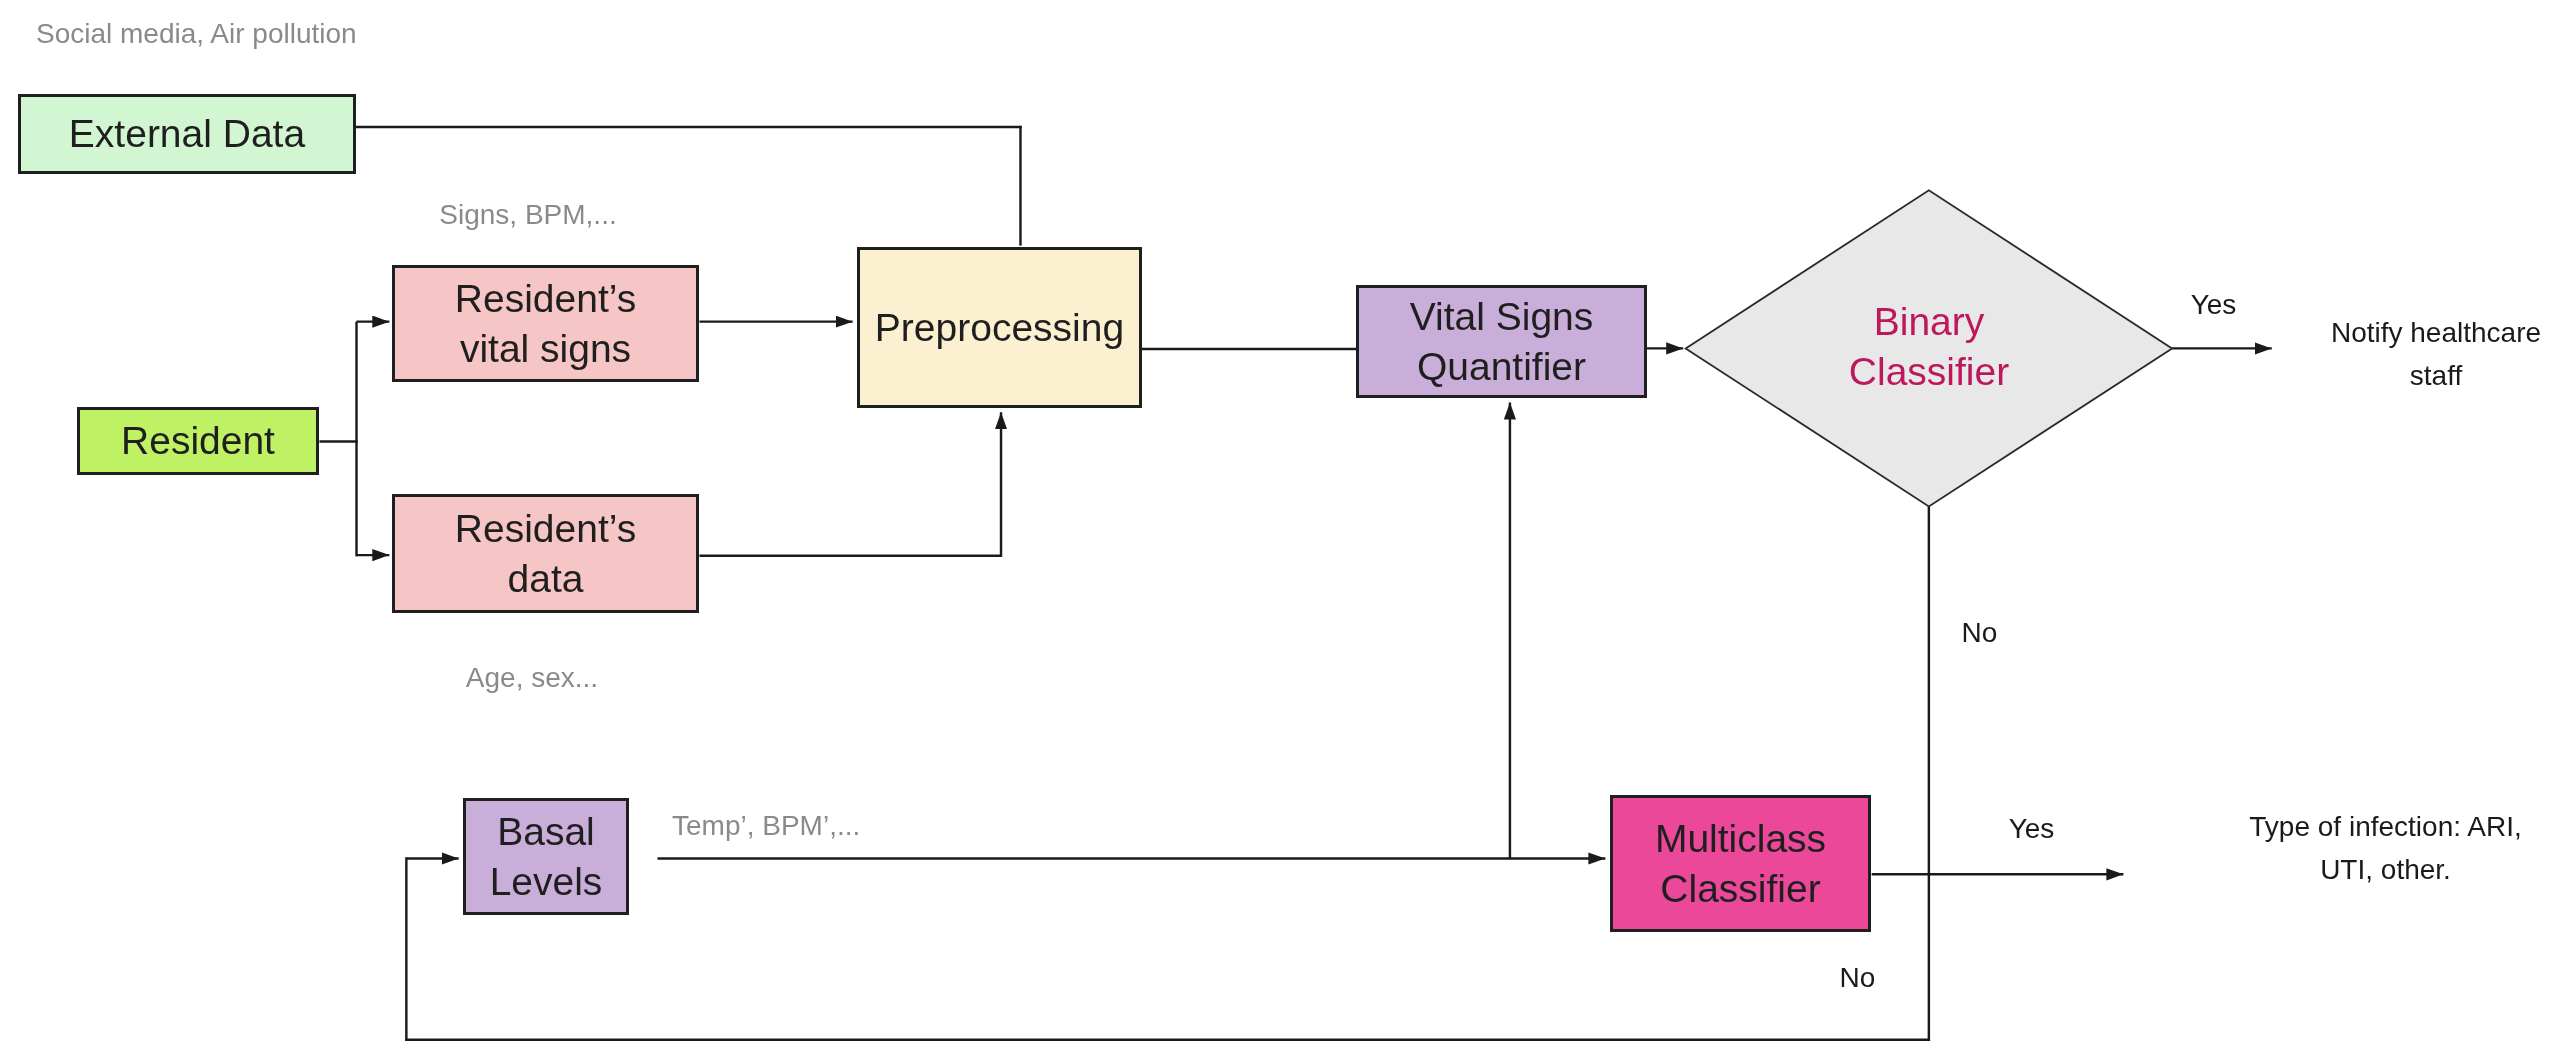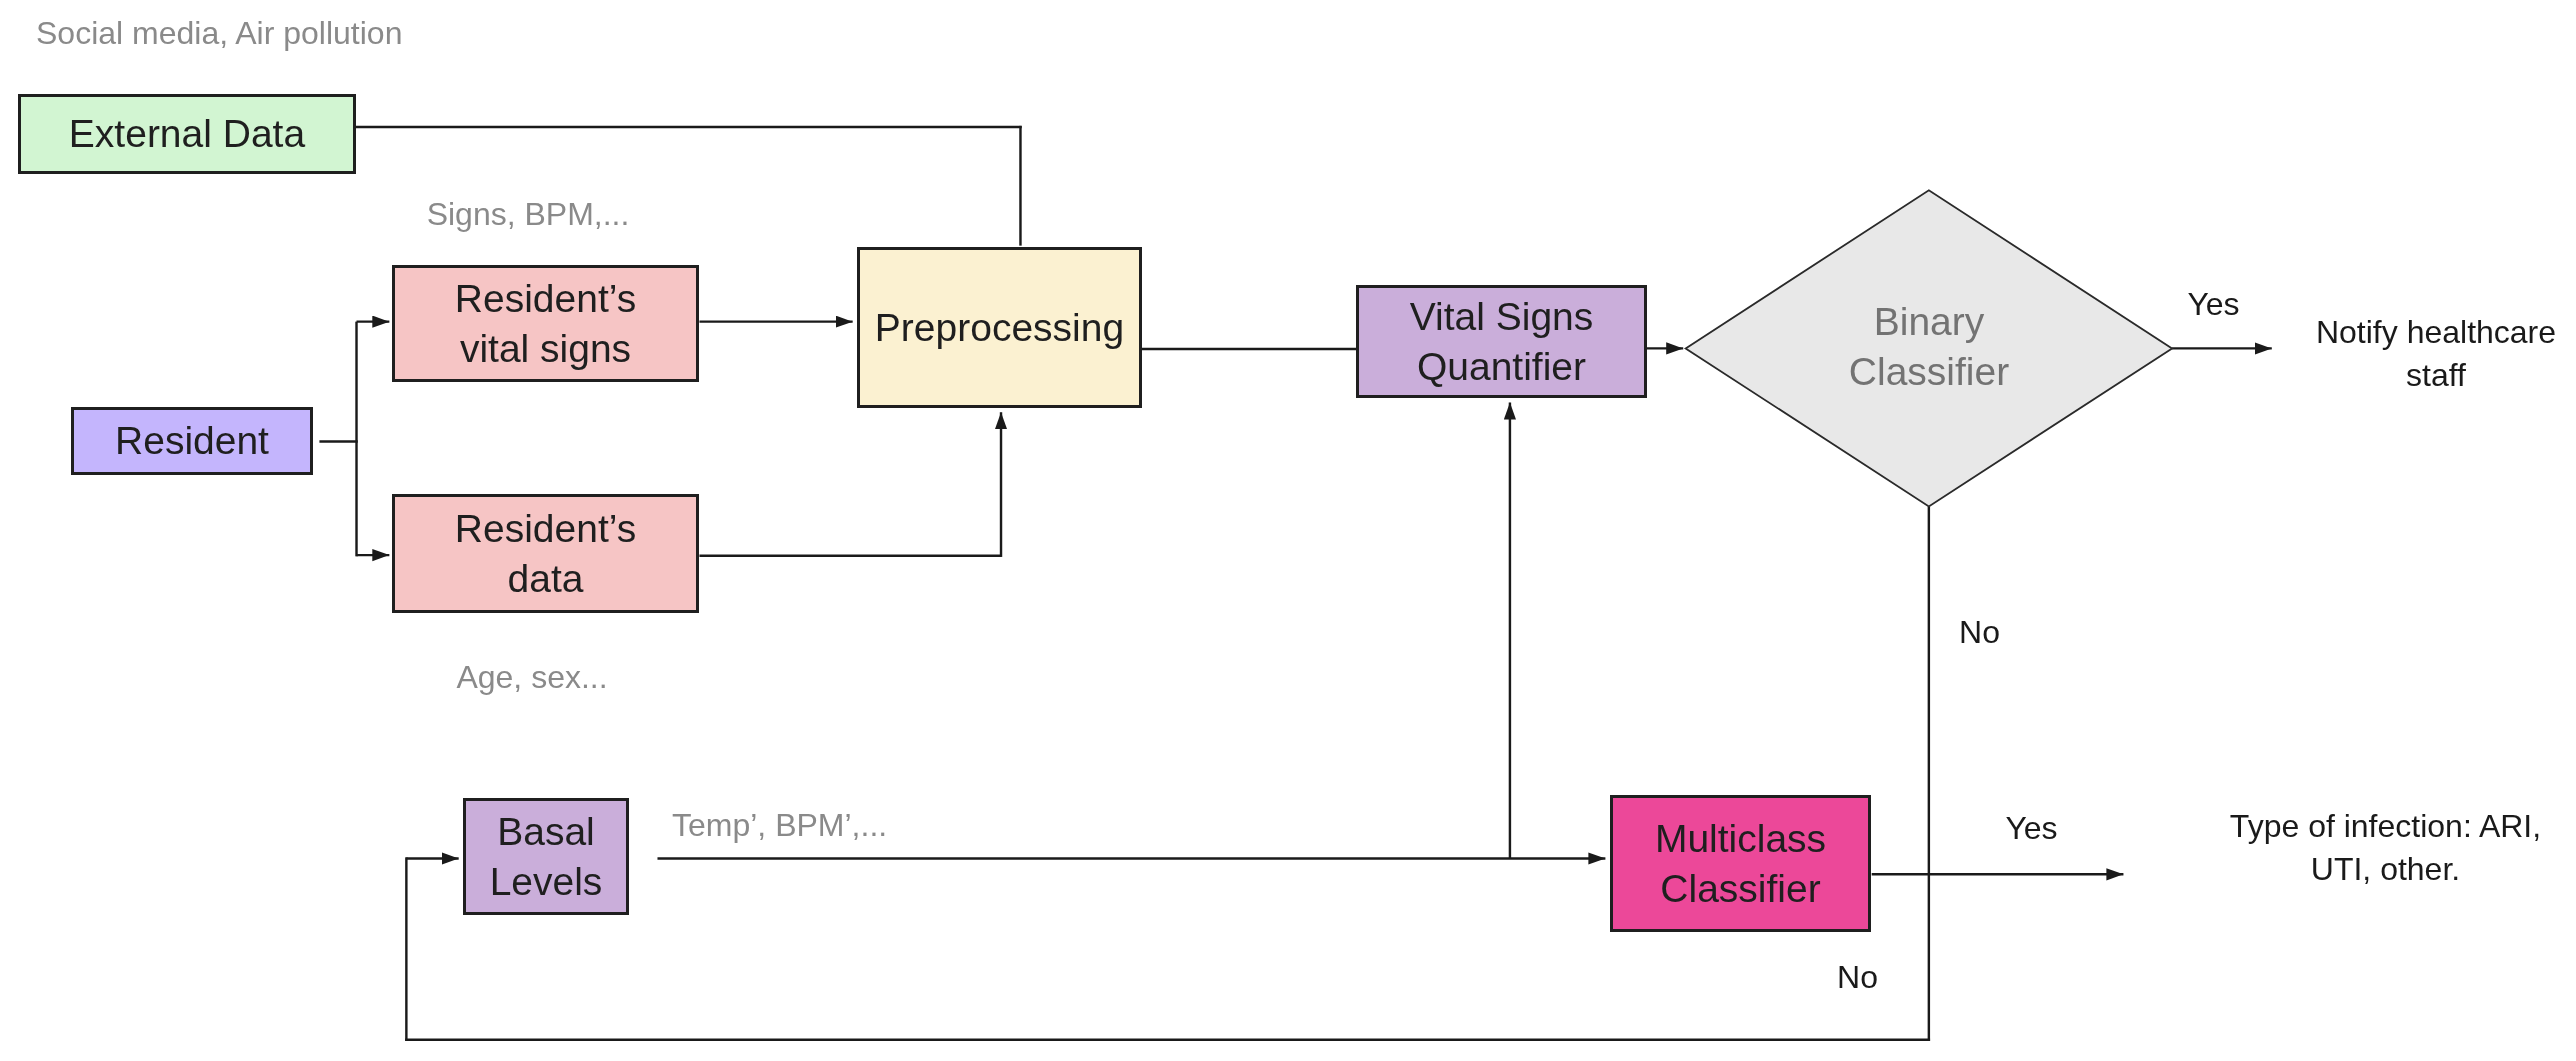--- a/index.html
+++ b/index.html
@@ -28,32 +28,32 @@
     align-items: center;
     justify-content: center;
     text-align: center;
     font-size: 39px;
     line-height: 50px;
     color: #1f1f1f;
     white-space: pre-line;
   }
   .ann {
     position: absolute;
-    font-size: 32px;
+    font-size: 28px;
     line-height: 43px;
     color: #1a1a1a;
     white-space: pre-line;
   }
   .ann.center { text-align: center; }
   .ann.muted { color: #8a8a8a; }
   .diamond-label {
     position: absolute;
     font-size: 39px;
     line-height: 50px;
-    color: #737373;
+    color: #be185d;
     text-align: center;
     white-space: pre-line;
   }
 </style>
 </head>
 <body>
 
 <div id="canvas">
 
   <svg id="edge-layer" width="2576" height="1061" viewBox="0 0 4236 1745">
@@ -84,21 +84,21 @@
       <line x1="3078" y1="1438" x2="3492" y2="1438" marker-end="url(#arrow)"></line>
     </g>
     <polygon points="2772,573 3172,313 3572,573 3172,833" stroke="#2a2a2a" stroke-width="3" fill="#e8e8e8"></polygon>
   </svg>
 
   <div class="node" style="left: 18px; top: 94px; width: 338px; height: 80px; background-color: rgb(210, 245, 210);">External Data</div>
 
   <div class="node" style="left: 392px; top: 265px; width: 307px; height: 117px; background-color: rgb(246, 197, 197);">Resident’s
 vital signs</div>
 
-  <div class="node" style="left: 71px; top: 407px; width: 242px; height: 68px; background-color: #c4b5fd;">Resident</div>
+  <div class="node" style="left: 77px; top: 407px; width: 242px; height: 68px; background-color: #bef264;">Resident</div>
 
   <div class="node" style="left: 392px; top: 494px; width: 307px; height: 119px; background-color: rgb(246, 197, 197);">Resident’s
 data</div>
 
   <div class="node" style="left: 857px; top: 247px; width: 285px; height: 161px; background-color: rgb(251, 241, 209);">Preprocessing</div>
 
   <div class="node" style="left: 1356px; top: 285px; width: 291px; height: 113px; background-color: rgb(202, 174, 218);">Vital Signs
 Quantifier</div>
 
   <div class="node" style="left: 463px; top: 798px; width: 166px; height: 117px; background-color: rgb(202, 174, 218);">Basal

